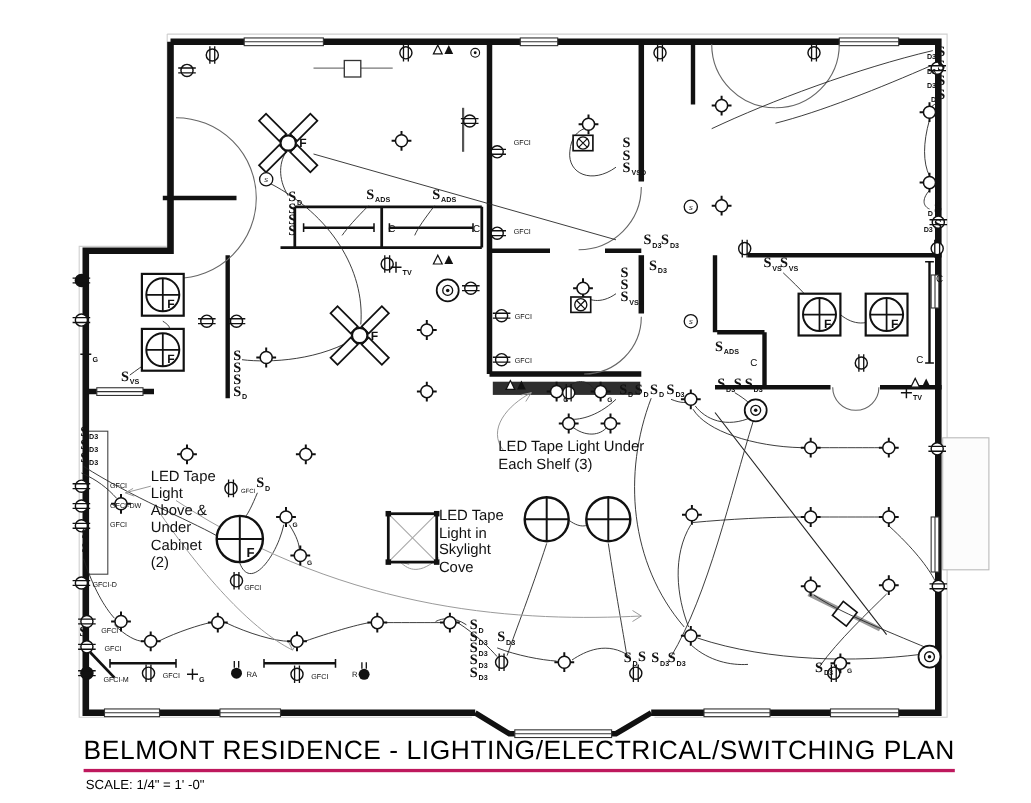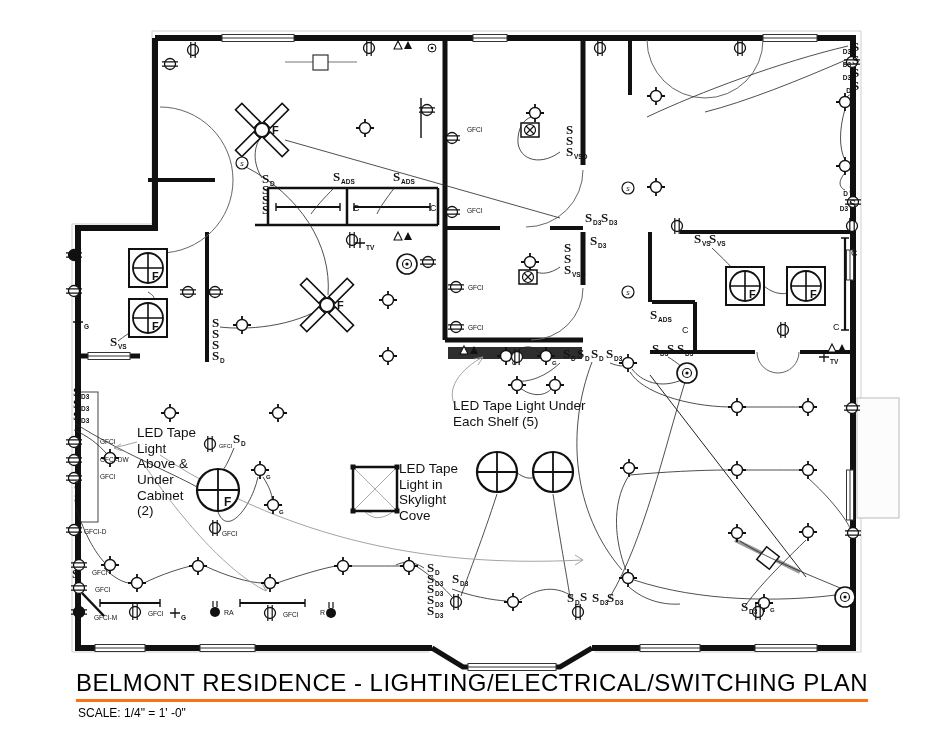--- a/index.html
+++ b/index.html
@@ -14,21 +14,21 @@
   .tick{stroke:#111;stroke-width:1.4;fill:none;}
   .wire{stroke:#222;stroke-width:0.8;fill:none;}
   .door{stroke:#666;stroke-width:1;fill:none;}
   .leader{stroke:#999;stroke-width:0.9;fill:none;}
   .eave{stroke:#cfcfcf;stroke-width:1;fill:none;}
   .win{fill:#fff;stroke:#333;stroke-width:1;}
   .winline{stroke:#333;stroke-width:1;}
   .thin{stroke:#444;stroke-width:1;fill:none;}
   .ann{position:absolute;font-size:13.5px;line-height:1.16;color:#111;white-space:pre-line;}
   .title{position:absolute;left:76px;top:669px;font-size:24px;letter-spacing:0.5px;
-         border-bottom:3px solid #f97316;padding-bottom:2px;white-space:nowrap;color:#000;}
+         border-bottom:3px solid #be185d;padding-bottom:2px;white-space:nowrap;color:#000;}
   .scale{position:absolute;left:78px;top:706px;font-size:12px;color:#000;}
 </style>
 </head>
 <body>
 
 <div class="page">
 
   <svg id="plan" width="937" height="730" viewBox="0 0 937 730">
 
     <g>
@@ -863,21 +863,21 @@
       </g>
   </svg>
 
   <div class="ann" style="left:137px;top:425px;width:86px;">LED Tape
 Light
 Above &amp;
 Under
 Cabinet
 (2)</div>
   <div class="ann" style="left:453px;top:398px;width:160px;">LED Tape Light Under
-Each Shelf (5)</div>
+Each Shelf (3)</div>
   <div class="ann" style="left:399px;top:461px;width:70px;">LED Tape
 Light in
 Skylight
 Cove</div>
 
   <div class="title">BELMONT RESIDENCE - LIGHTING/ELECTRICAL/SWITCHING PLAN</div>
   <div class="scale">SCALE: 1/4" = 1' -0"</div>
 </div>
 
 </body></html>

